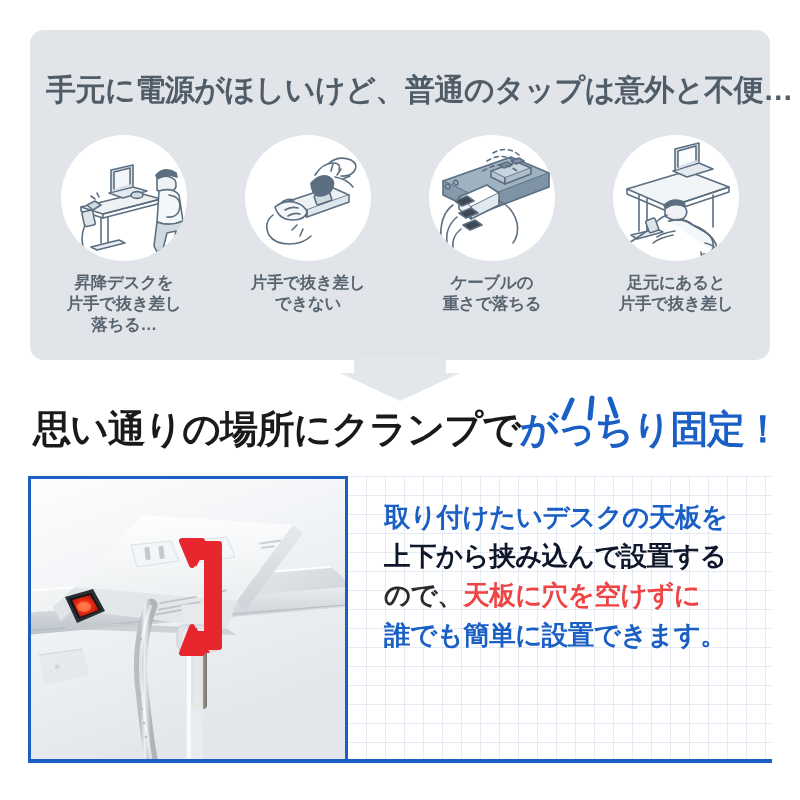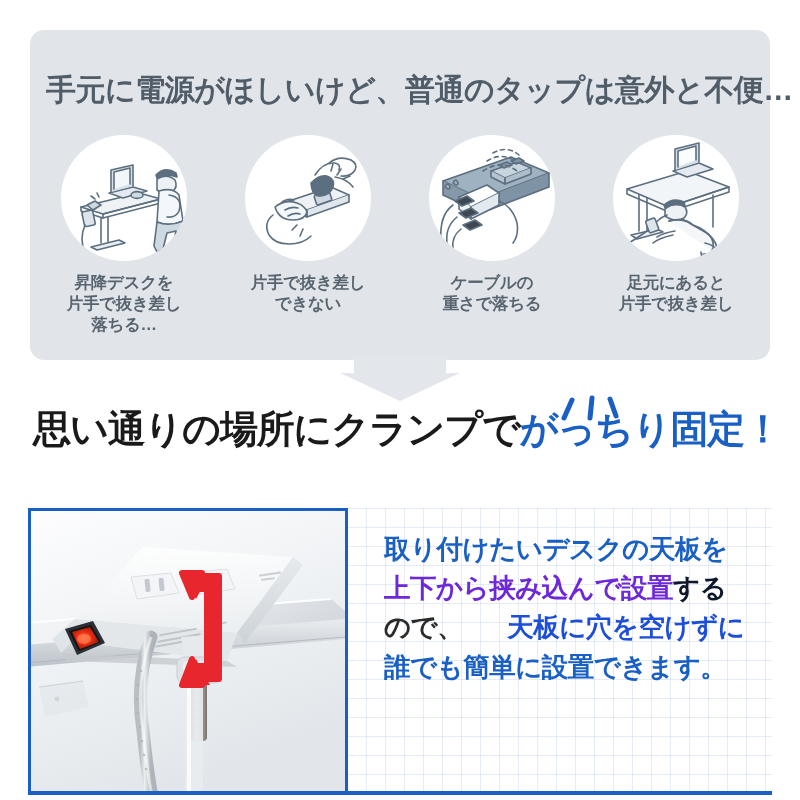--- a/index.html
+++ b/index.html
@@ -50,21 +50,21 @@
     text-align:center; white-space:nowrap;
     font-size:38px; font-weight:bold; color:#1a1a1a;
     letter-spacing:-1.2px;
     padding-left:14px;
   }
   .tagline .blue{ color:#1a5fc4; position:relative; }
   .spark{ position:absolute; left:552px; top:392px; width:90px; height:34px; }
 
   
   .bottom-section{
-    position:absolute; left:28px; top:508px; width:744px; height:292px;
+    position:absolute; left:28px; top:476px; width:744px; height:292px;
   }
   .grid-bg{
     position:absolute; left:300px; top:0; width:444px; height:286px;
     background-image:
       linear-gradient(to right, rgba(130,160,210,.20) 1px, transparent 1px),
       linear-gradient(to bottom, rgba(130,160,210,.20) 1px, transparent 1px);
     background-size:19px 19px;
   }
   .photo-frame{
     position:absolute; left:0; top:0; width:320px; height:286px;
@@ -391,17 +391,17 @@
         <polygon points="151,174 179,174 165,148" fill="#e8262d"></polygon>
         <path d="M167 72 L182 72 L182 161 L167 161 L167 155 L176 155 L176 78 L167 78 Z" fill="#ffffff" opacity="0"></path>
       </g>
     </svg>
   </div>
 
   <div class="blue-rule"></div>
 
   <div class="body-copy">
     <span class="ln"><span style="color: rgb(26, 95, 196);">取り付けたいデスクの天板を</span></span>
-    <span class="ln"><span style="color: #6d28d9;">上下から挟み込んで設置</span><span style="color: #0f172a;">する</span></span>
-    <span class="ln"><span style="color: rgb(43, 43, 43);">ので、</span><span style="color: #1d4ed8; margin-left: 44px;">天板に穴を空けずに</span></span>
+    <span class="ln"><span style="color: #0f172a;">上下から挟み込んで設置</span><span style="color: #0f172a;">する</span></span>
+    <span class="ln"><span style="color: rgb(43, 43, 43);">ので、</span><span style="color: #ef4444;">天板に穴を空けずに</span></span>
     <span class="ln"><span style="color: rgb(26, 95, 196);">誰でも簡単に設置できます。</span></span>
   </div>
 </div>
 
 </body></html>

